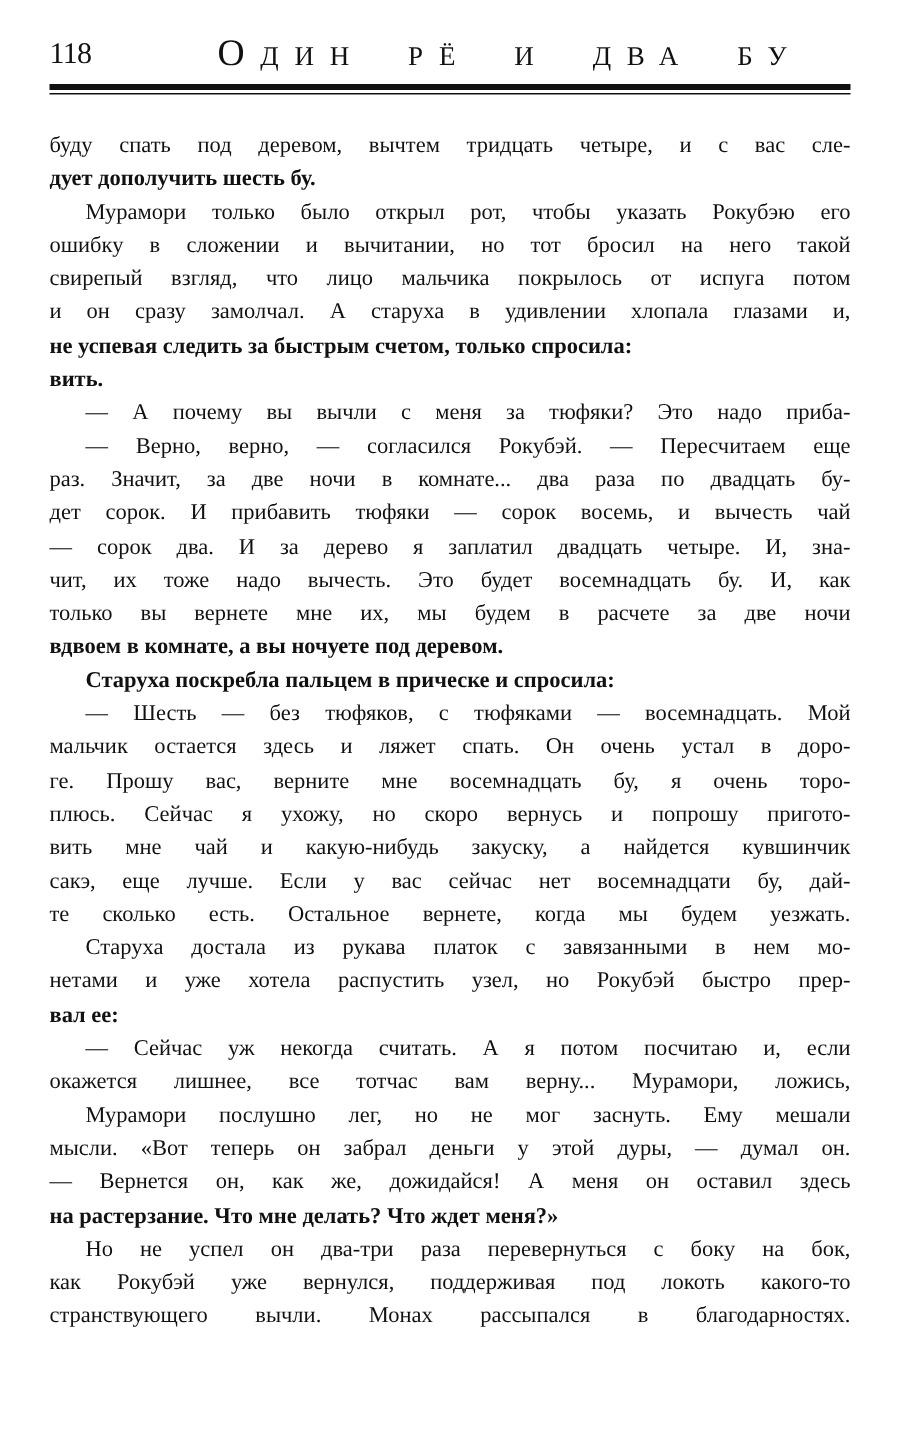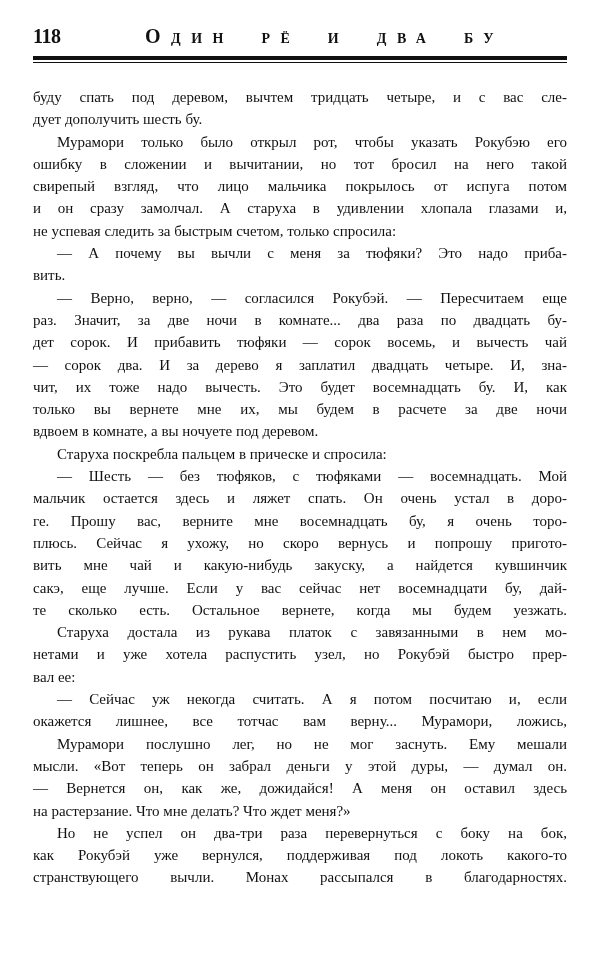--- a/index.html
+++ b/index.html
@@ -14,35 +14,34 @@
       overflow: hidden;
       color: #111111;
       font-family: "Liberation Serif", "DejaVu Serif", serif;
     }
     .page-header {
       position: absolute;
       left: 33px;
       top: 24px;
       width: 534px;
       height: 24px;
-      font-weight: bold;
     }
     .page-number {
       position: absolute;
       left: 0;
       top: 0;
       font-size: 20px;
       line-height: 24px;
       letter-spacing: -0.5px;
     }
     .running-title {
       position: absolute;
       left: 112px;
       top: 0;
-      font-size: 20px;
+      font-size: 25px;
       line-height: 24px;
       font-variant: small-caps;
       letter-spacing: 10.5px;
       word-spacing: 12px;
       white-space: pre;
       text-align: right;
     }
     .rule-thick {
       position: absolute;
       left: 33px;
@@ -70,20 +69,21 @@
       height: 22.3px;
       line-height: 22.3px;
       font-size: 15px;
       white-space: nowrap;
       text-align: justify;
       text-align-last: justify;
       overflow: visible;
     }
     .line.last {
       text-align-last: left;
+      font-weight: bold;
     }
     .line.indent {
       padding-left: 24px;
     }
   </style>
 </head>
 <body>
 
 <div class="page-header">
   <span class="page-number">118</span>
@@ -93,22 +93,22 @@
 <div class="rule-thin"></div>
 
 <div class="text-block" id="text-block">
     <span class="line">буду спать под деревом, вычтем тридцать четыре, и с вас сле-</span>
     <span class="line last">дует дополучить шесть бу.</span>
     <span class="line indent">Мурамори только было открыл рот, чтобы указать Рокубэю его</span>
     <span class="line">ошибку в сложении и вычитании, но тот бросил на него такой</span>
     <span class="line">свирепый взгляд, что лицо мальчика покрылось от испуга потом</span>
     <span class="line">и он сразу замолчал. А старуха в удивлении хлопала глазами и,</span>
     <span class="line last">не успевая следить за быстрым счетом, только спросила:</span>
+    <span class="line last">вить.</span>
     <span class="line indent">— А почему вы вычли с меня за тюфяки? Это надо приба-</span>
-    <span class="line last">вить.</span>
     <span class="line indent">— Верно, верно, — согласился Рокубэй. — Пересчитаем еще</span>
     <span class="line">раз. Значит, за две ночи в комнате... два раза по двадцать бу-</span>
     <span class="line">дет сорок. И прибавить тюфяки — сорок восемь, и вычесть чай</span>
     <span class="line">— сорок два. И за дерево я заплатил двадцать четыре. И, зна-</span>
     <span class="line">чит, их тоже надо вычесть. Это будет восемнадцать бу. И, как</span>
     <span class="line">только вы вернете мне их, мы будем в расчете за две ночи</span>
     <span class="line last">вдвоем в комнате, а вы ночуете под деревом.</span>
     <span class="line indent last">Старуха поскребла пальцем в прическе и спросила:</span>
     <span class="line indent">— Шесть — без тюфяков, с тюфяками — восемнадцать. Мой</span>
     <span class="line">мальчик остается здесь и ляжет спать. Он очень устал в доро-</span>

